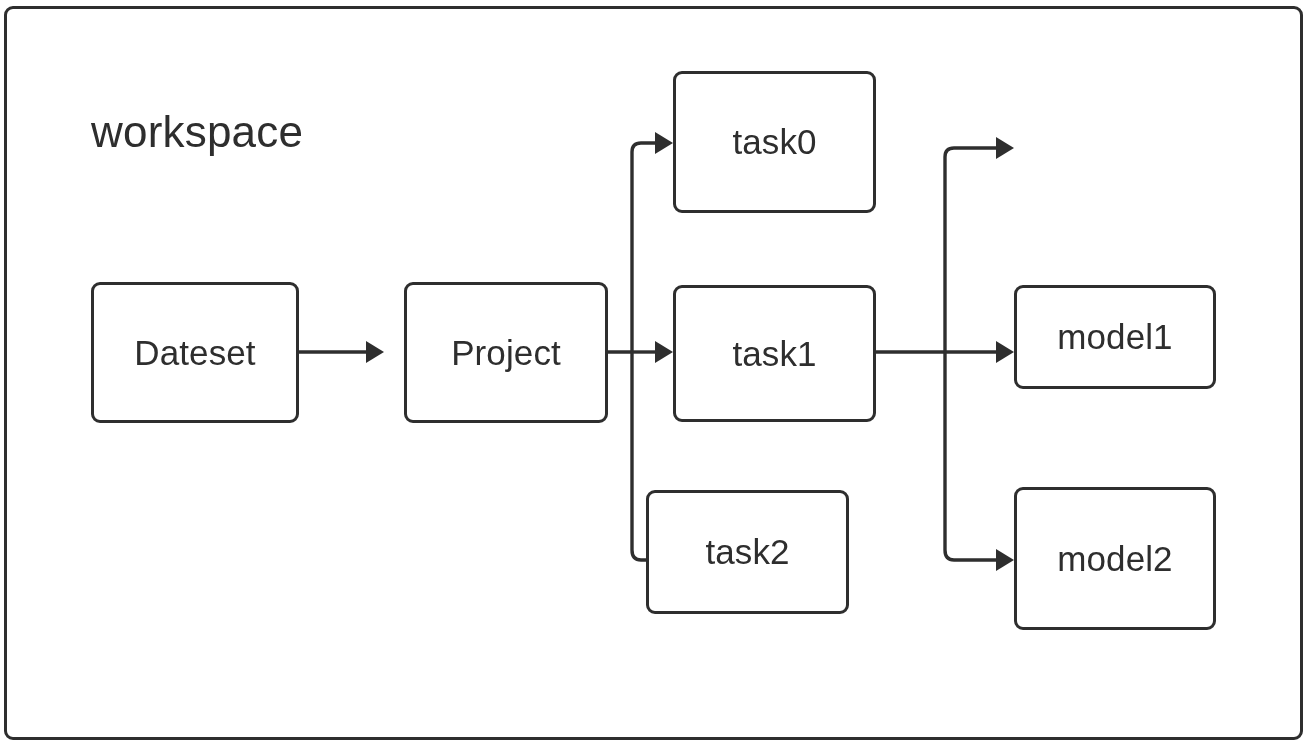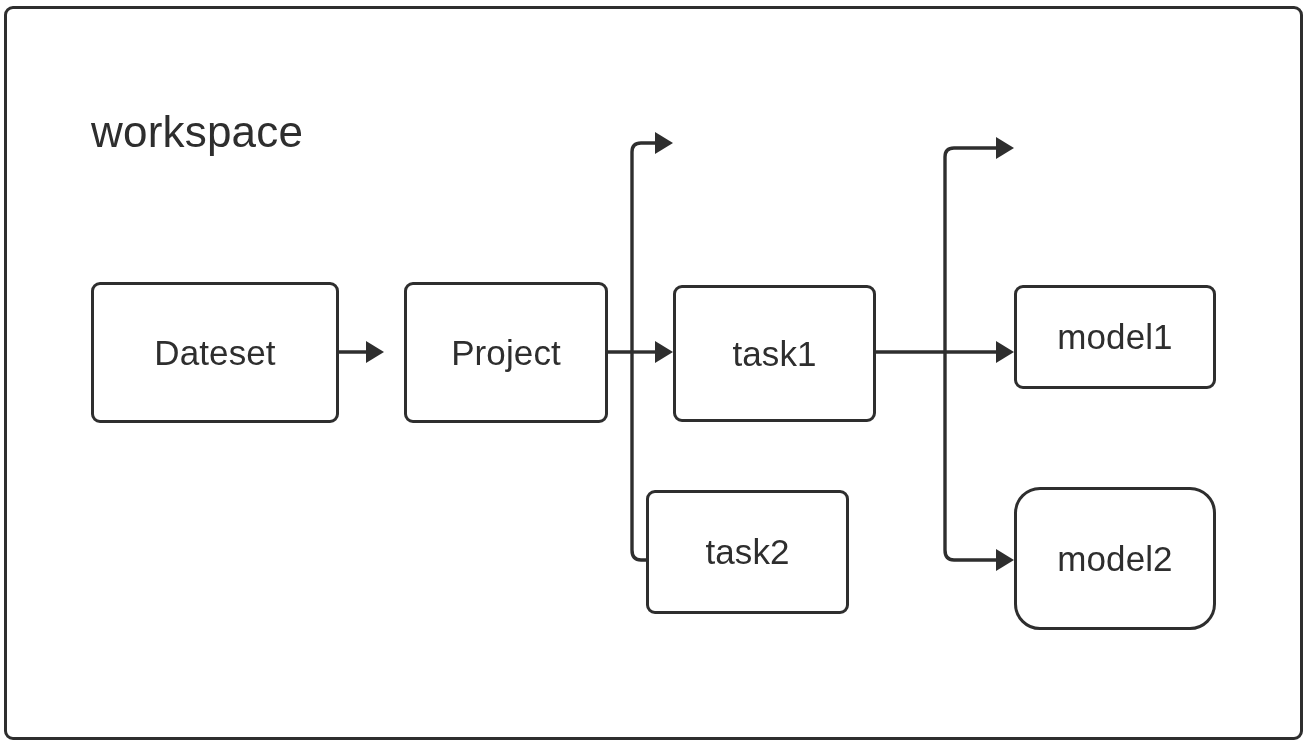--- a/index.html
+++ b/index.html
@@ -138,39 +138,42 @@
       <path class="edge-path" d="M 945 352 L 997 352"></path>
       <polygon class="arrow-head" points="996,341 1014,352 996,363"></polygon>
     </g>
 
     <g>
       <path class="edge-path" d="M 945 550 Q 945 560 954 560 L 997 560"></path>
       <polygon class="arrow-head" points="996,549 1014,560 996,571"></polygon>
     </g>
   </svg>
 
-  <div class="node" style="left:91px; top:282px; width:248px; height:141px;">
+  <div class="node" style="left:91px; top:282px; width:208px; height:141px;">
     <span class="node-label">Dateset</span>
   </div>
 
   <div class="node" style="left:384px; top:282px; width:204px; height:141px;margin-left:20px;">
     <span class="node-label">Project</span>
   </div>
 
+  <div class="node" style="left:673px; top:71px; width:203px; height:142px;">
+    <span class="node-label">task0</span>
+  </div>
 
   <div class="node" style="left:673px; top:285px; width:203px; height:137px;border-radius:9px;">
     <span class="node-label">task1</span>
   </div>
 
   <div class="node" style="left:646px; top:490px; width:203px; height:124px;">
     <span class="node-label">task2</span>
   </div>
 
 
   <div class="node" style="left:1014px; top:285px; width:202px; height:104px;">
     <span class="node-label">model1</span>
   </div>
 
-  <div class="node" style="left:1014px; top:487px; width:202px; height:143px;border-radius:26px;">
+  <div class="node" style="left:1014px; top:487px; width:202px; height:143px;">
     <span class="node-label">model2</span>
   </div>
 
 </div>
 
 </body></html>

